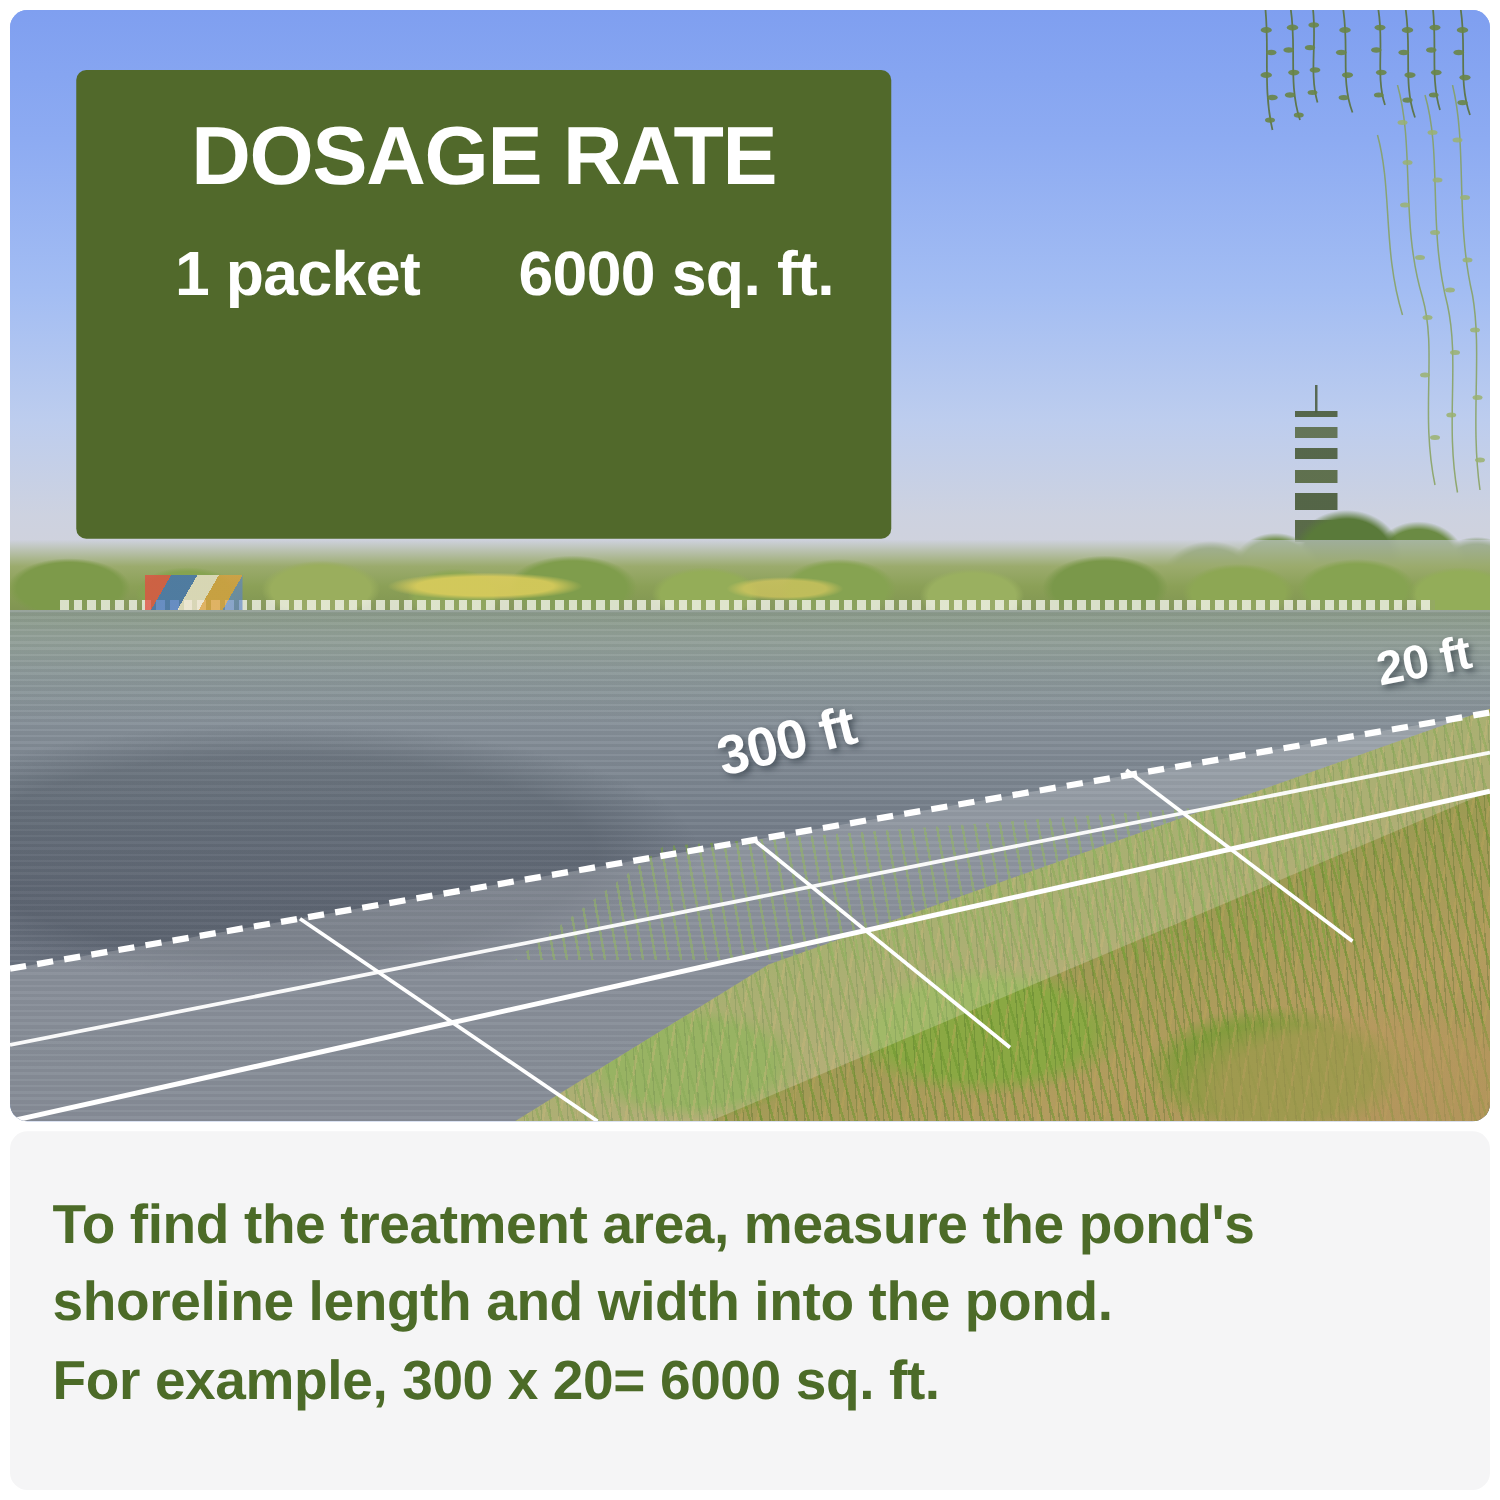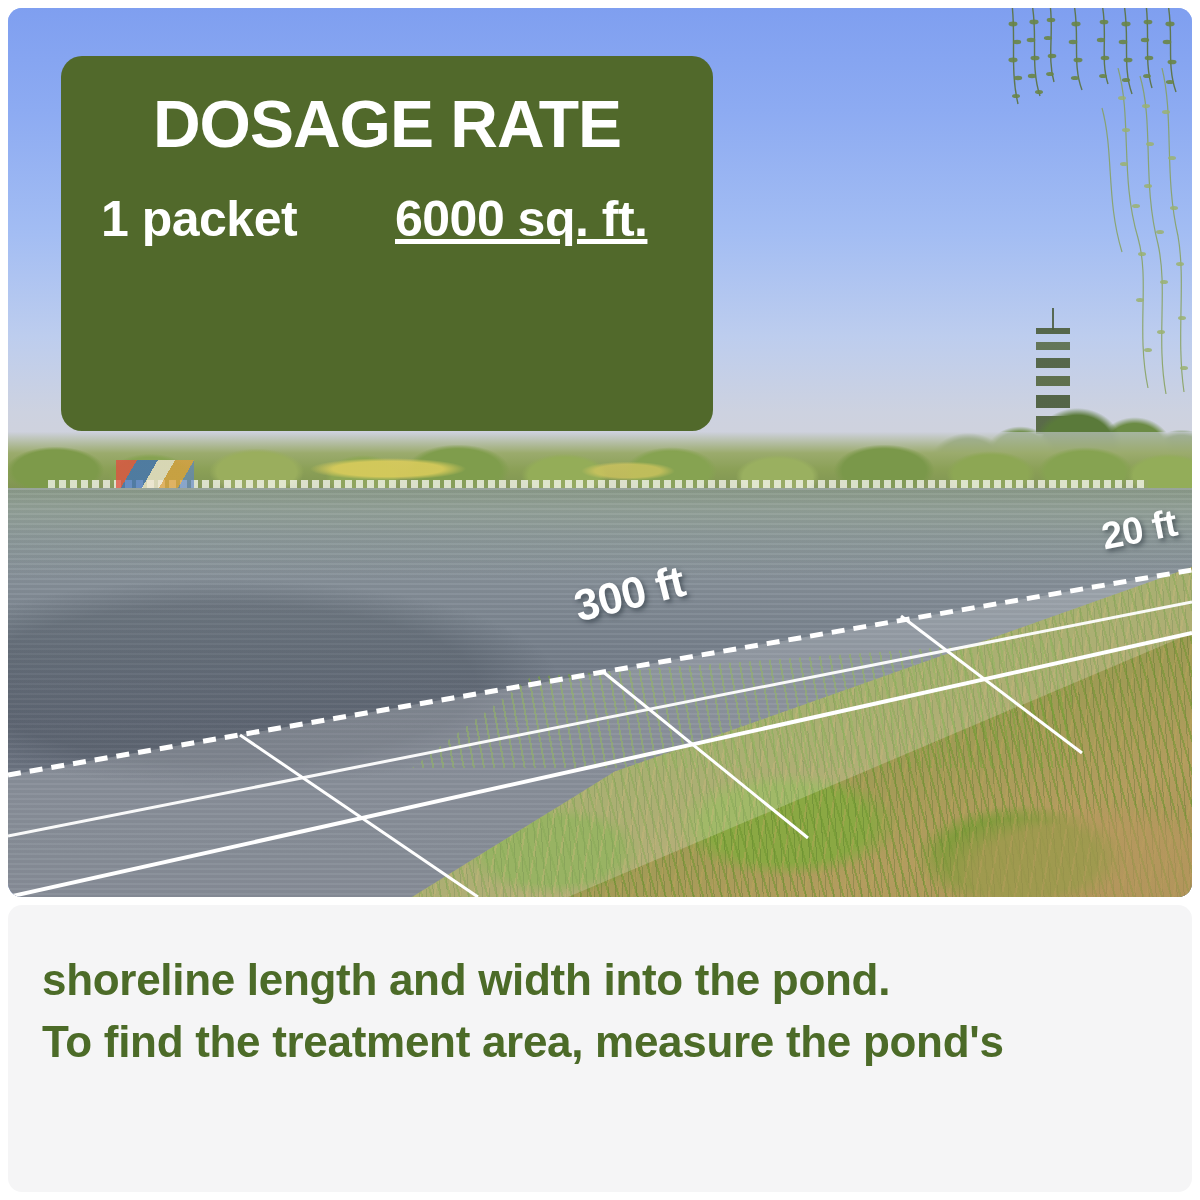--- a/index.html
+++ b/index.html
@@ -269,21 +269,21 @@
   }
 
   
   .dosage-card {
     position: absolute;
     left: 53px;
     top: 48px;
     width: 652px;
     height: 375px;
     background: #51692b;
-    border-radius: 21px;
+    border-radius: 8px;
     padding: 18px 26px 20px 26px;
   }
   .dosage-title {
     color: #ffffff;
     font-size: 66px;
     font-weight: 700;
     text-align: center;
     letter-spacing: -1px;
     line-height: 1.05;
     margin-top: 16px;
@@ -295,23 +295,24 @@
     border-collapse: collapse;
   }
   .dosage-table td {
     color: #ffffff;
     font-size: 50px;
     font-weight: 700;
     line-height: 1.52;
     letter-spacing: -0.5px;
     vertical-align: baseline;
     font-stretch: condensed;
+    text-align: center;
   }
   .dosage-table td.qty  { width: 48%; padding-left: 14px; white-space: nowrap; }
-  .dosage-table td.area { width: 52%; padding-left: 20px; white-space: nowrap; text-decoration: underline; }
+  .dosage-table td.area { width: 52%; padding-left: 20px; white-space: nowrap; }
 
   
   .caption-panel {
     position: absolute;
     left: 8px;
     top: 905px;
     width: 1184px;
     height: 287px;
     background: #f5f5f6;
     border-radius: 14px;
@@ -461,17 +462,18 @@
             <td class="qty">1 packet</td>
             <td class="area">6000 sq. ft.</td>
           </tr>
         </tbody>
       </table>
     </div>
 
   </div>
 
   <div class="caption-panel">
+    <div class="caption-line">To find the treatment area, measure the pond's</div>
     <div class="caption-line">shoreline length and width into the pond.</div>
-    <div class="caption-line">To find the treatment area, measure the pond's</div>
+    <div class="caption-line">For example, 300 x 20= 6000 sq. ft.</div>
   </div>
 
 </div>
 
 </body></html>

